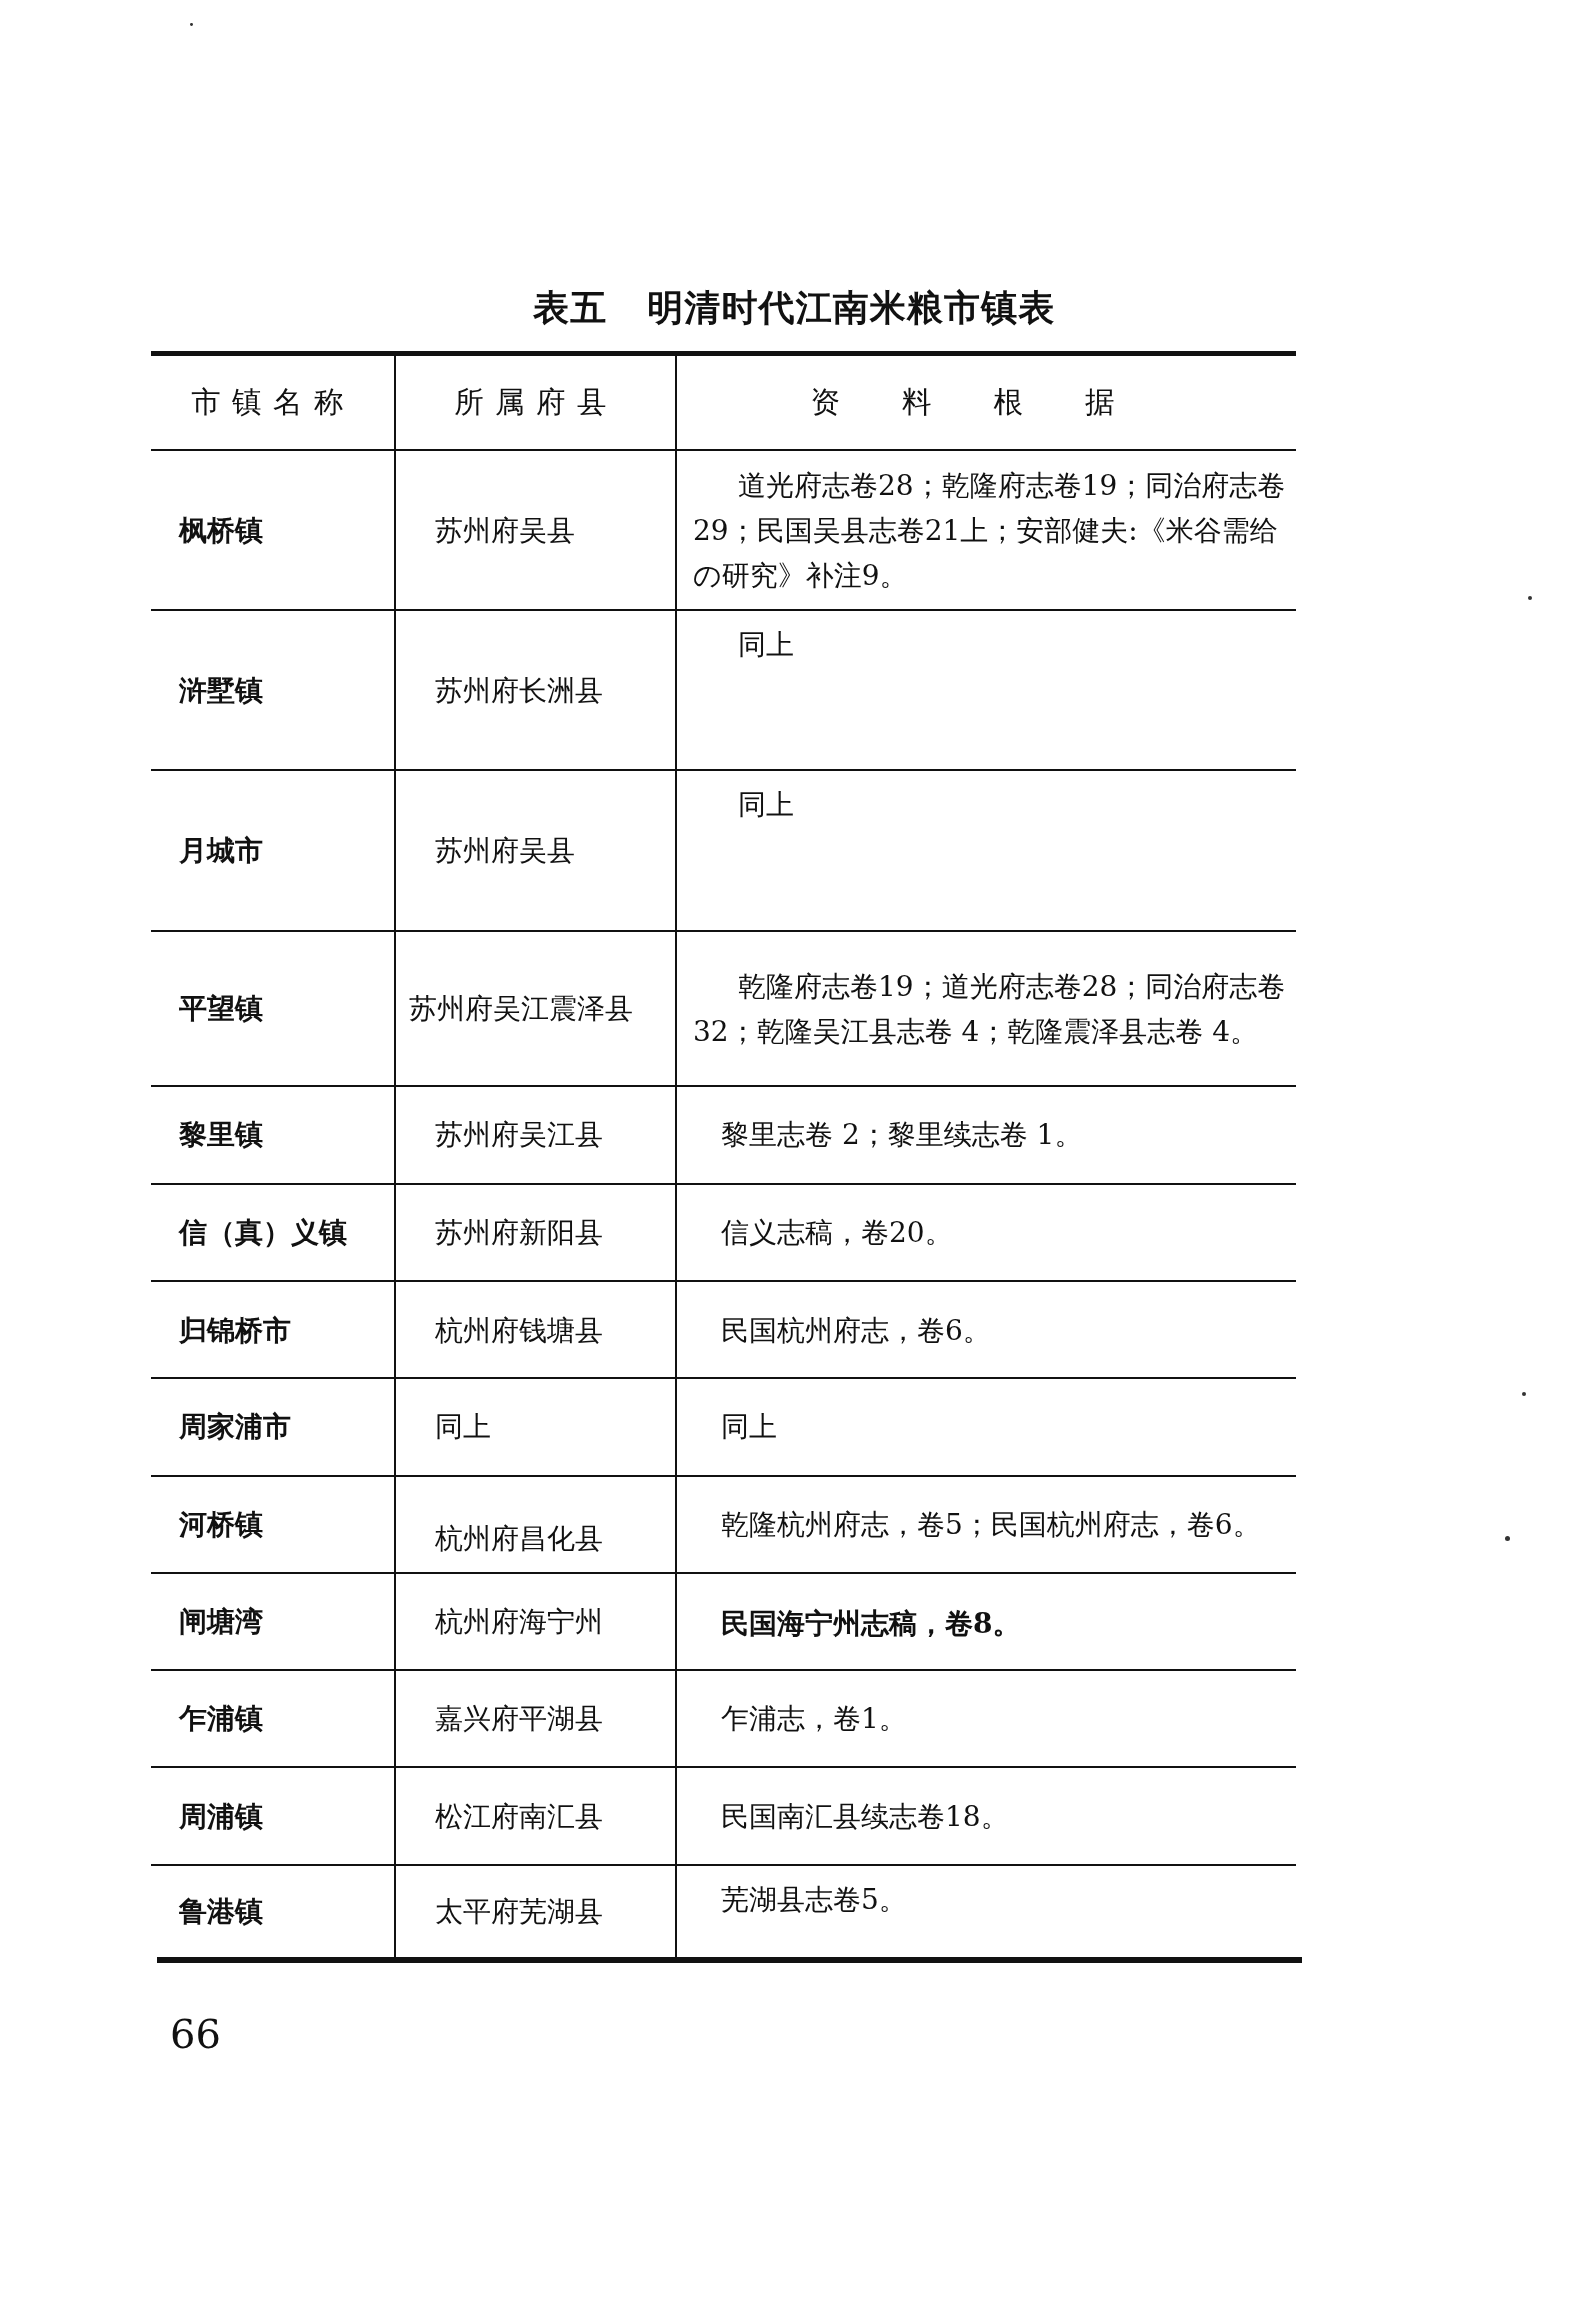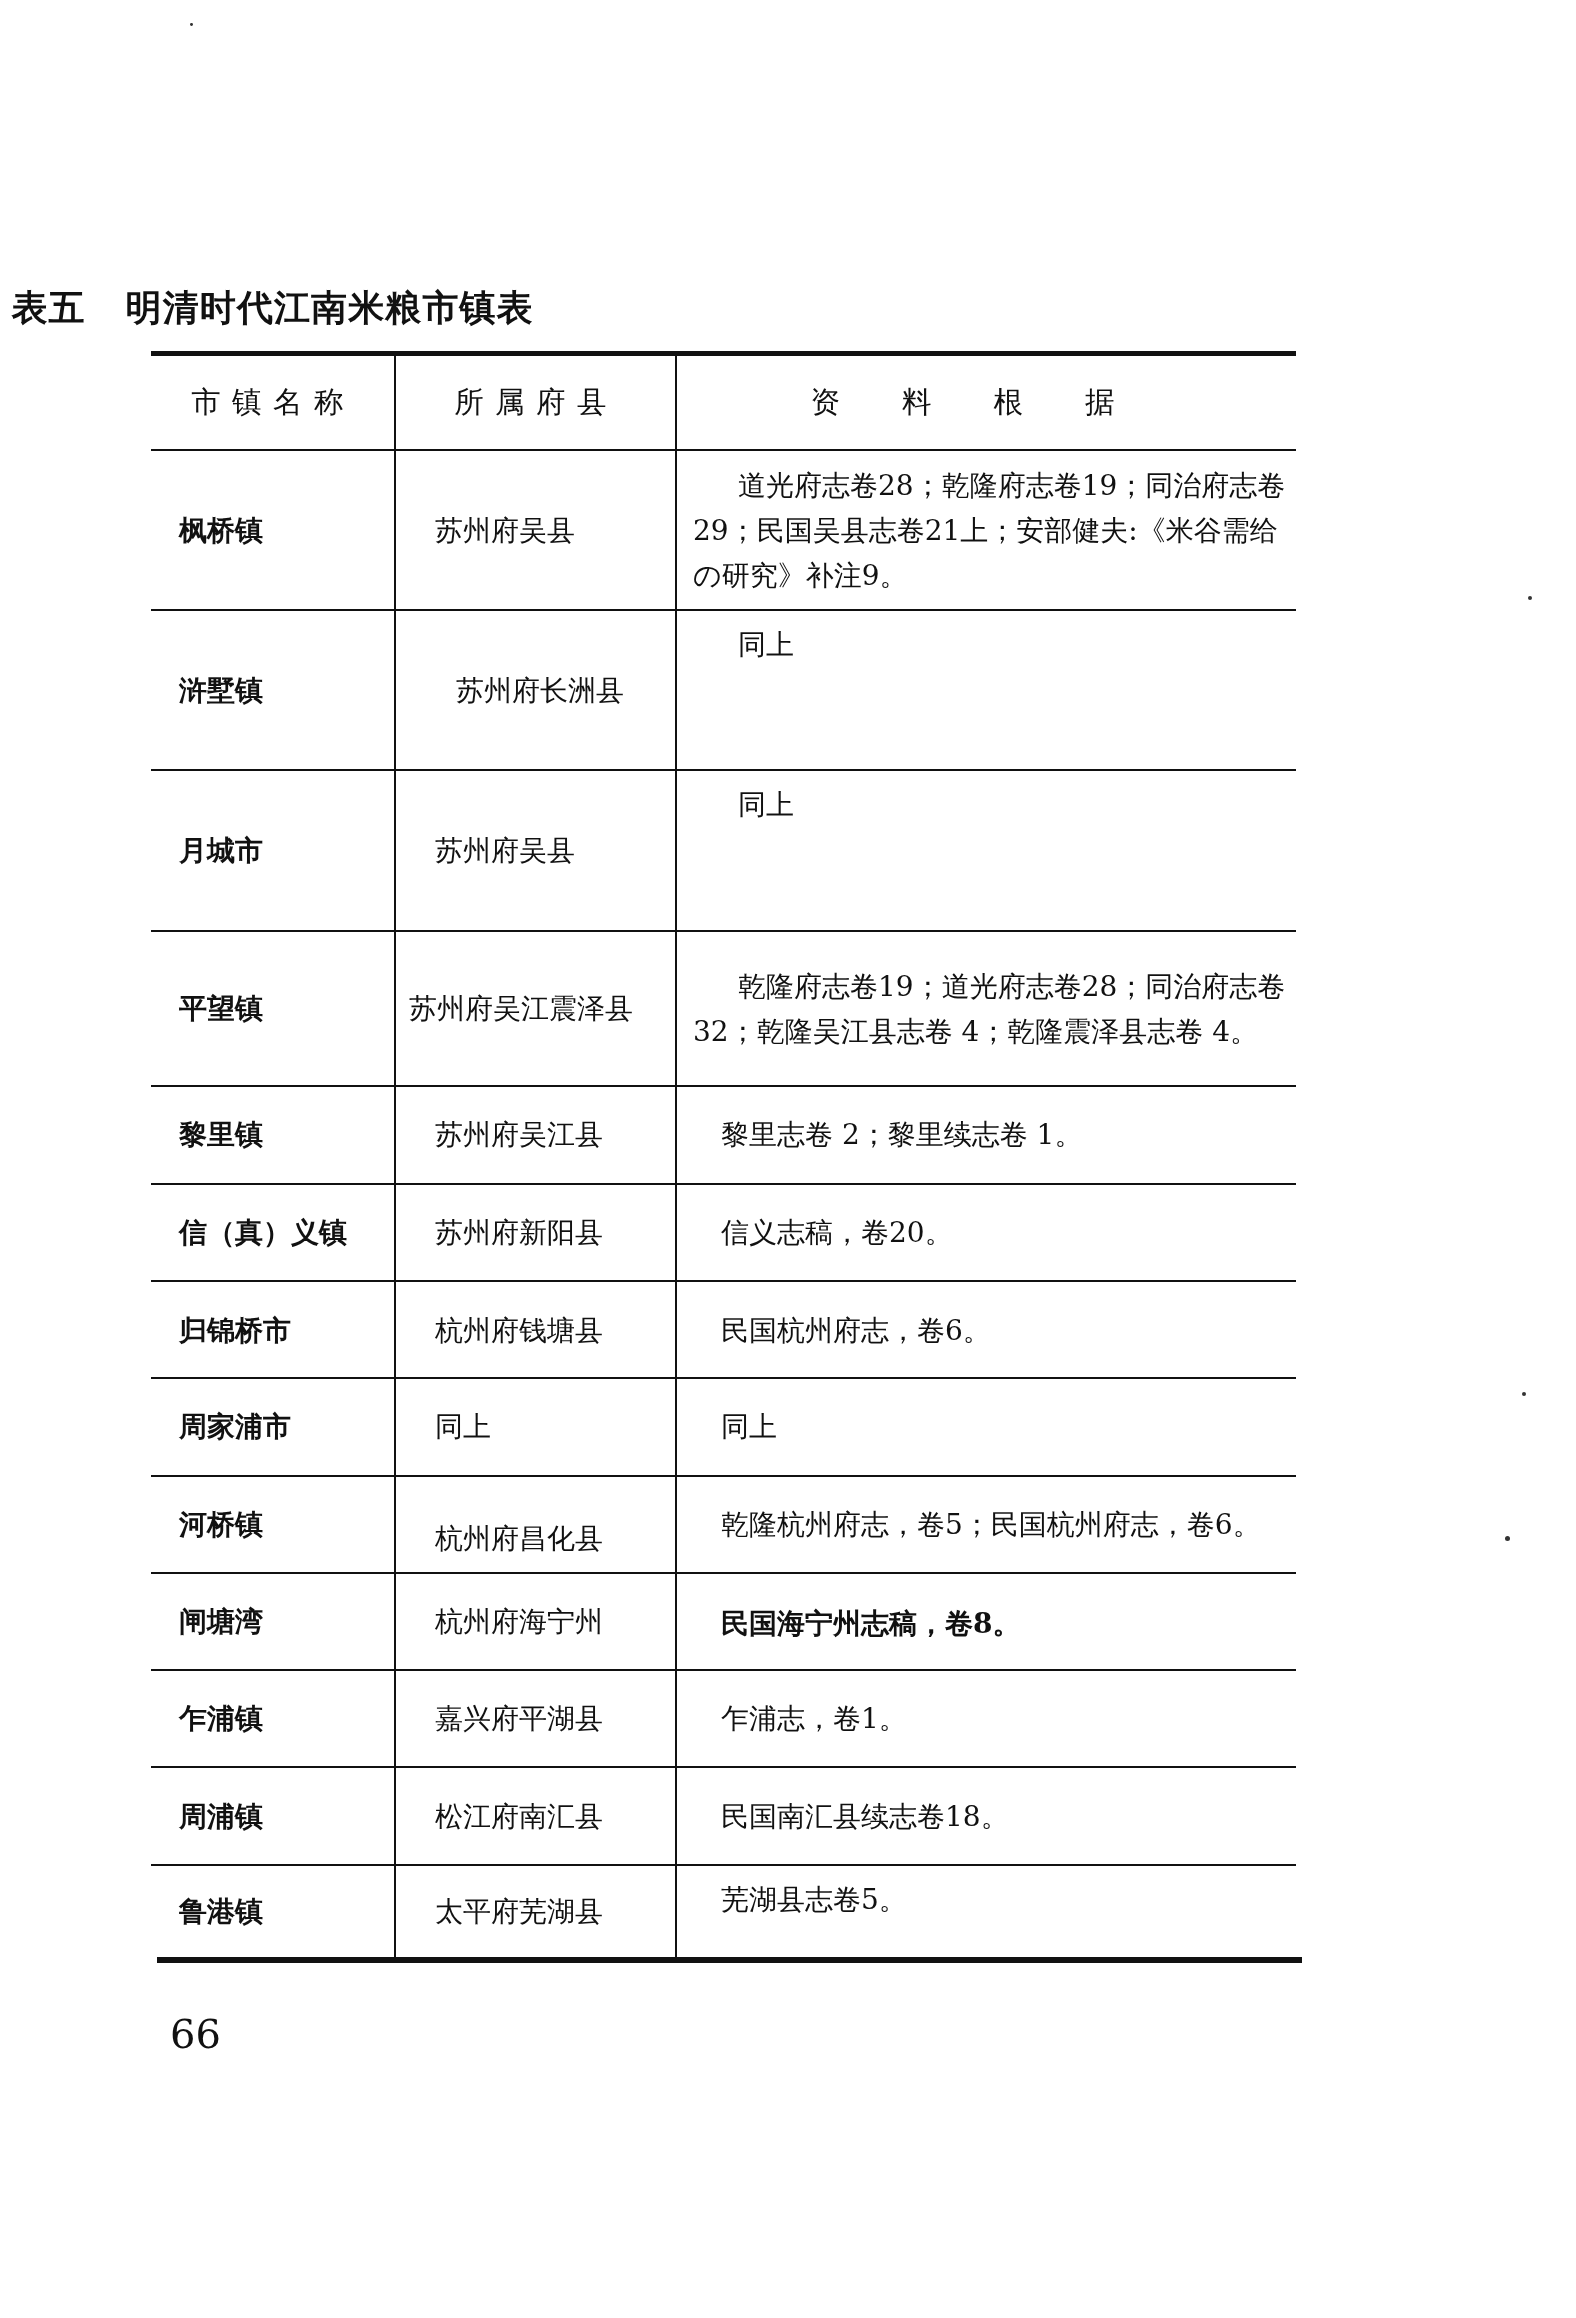--- a/index.html
+++ b/index.html
@@ -1,18 +1,18 @@
 <!DOCTYPE html>
 <html style="font-size:9px"><head>
 <meta charset="utf-8">
 <style>
   html, body { margin: 0; padding: 0; background: #ffffff; }
   body { width: 1577px; height: 2319px; position: relative; overflow: hidden;
          font-family: "DejaVu Serif", "Liberation Serif", serif; color: #111; }
-  .title { position: absolute; left: 0; width: 1577px; top: 284px; 
+  .title { position: absolute; left: 0; width: 1577px; top: 284px; text-align: center;
            font-family: "DejaVu Sans", sans-serif; font-weight: bold; font-size: 36px;
            letter-spacing: 1.1px; padding-left: 11.4px; box-sizing: border-box; }
   .title .num { margin-right: 40px; }
   .table-wrap { position: absolute; left: 151px; top: 351px; width: 1145px; }
   .rule-top { position: absolute; left: 0; top: 0; width: 1145px; height: 5.1px; background: #111; }
   .rule-bottom { position: absolute; left: 5.7px; width: 1145px; height: 6.2px; background: #111; }
   .vline { position: absolute; width: 2.3px; background: #111; }
   .hline { position: absolute; height: 2.3px; background: #111; }
   .cell { position: absolute; box-sizing: border-box; font-size: 28px; line-height: 45px; }
   .c-name { font-family: "DejaVu Sans", sans-serif; font-weight: bold; }
@@ -41,21 +41,21 @@
     <div class="vline" style="left: 243px; top: 5.1px; height: 1601px;"></div>
     <div class="vline" style="left: 524px; top: 5.1px; height: 1601px;"></div>
     <div>
       <div class="cell c-name" style="left: 0px; top: 100px; width: 244px; height: 158px; display: flex; align-items: center; padding-left: 28px;">枫桥镇</div>
       <div class="cell c-pref" style="left: 244px; top: 100px; width: 282px; height: 158px; display: flex; align-items: center; padding-left: 40px;">苏州府吴县</div>
       <div class="cell c-src" style="left: 525px; top: 100px; width: 619px; height: 158px; display: flex; align-items: center; padding-left: 17px; padding-right: 5.7px; text-indent: 45px; padding-top: 0px; margin-left: 0px;">道光府志卷28；乾隆府志卷19；同治府志卷29；民国吴县志卷21上；安部健夫:《米谷需给の研究》补注9。</div>
     </div>
     <div class="hline" style="left: 0px; top: 258px; width: 1145px;"></div>
     <div>
       <div class="cell c-name" style="left: 0px; top: 260px; width: 244px; height: 158px; display: flex; align-items: center; padding-left: 28px;">浒墅镇</div>
-      <div class="cell c-pref" style="left: 244px; top: 260px; width: 282px; height: 158px; display: flex; align-items: center; padding-left: 61px;">苏州府长洲县</div>
+      <div class="cell c-pref" style="left: 244px; top: 260px; width: 282px; height: 158px; display: flex; align-items: center; padding-left: 40px;">苏州府长洲县</div>
       <div class="cell c-src" style="left: 525px; top: 260px; width: 574px; height: 158px; display: flex; align-items: flex-start; padding-left: 17px; padding-right: 5.7px; text-indent: 0px; padding-top: 11.4px; margin-left: 45px;">同上</div>
     </div>
     <div class="hline" style="left: 0px; top: 418px; width: 1145px;"></div>
     <div>
       <div class="cell c-name" style="left: 0px; top: 420px; width: 244px; height: 158px; display: flex; align-items: center; padding-left: 28px;">月城市</div>
       <div class="cell c-pref" style="left: 244px; top: 420px; width: 282px; height: 158px; display: flex; align-items: center; padding-left: 40px;">苏州府吴县</div>
       <div class="cell c-src" style="left: 525px; top: 420px; width: 574px; height: 158px; display: flex; align-items: flex-start; padding-left: 17px; padding-right: 5.7px; text-indent: 0px; padding-top: 11.4px; margin-left: 45px;">同上</div>
     </div>
     <div class="hline" style="left: 0px; top: 579px; width: 1145px;"></div>
     <div>

